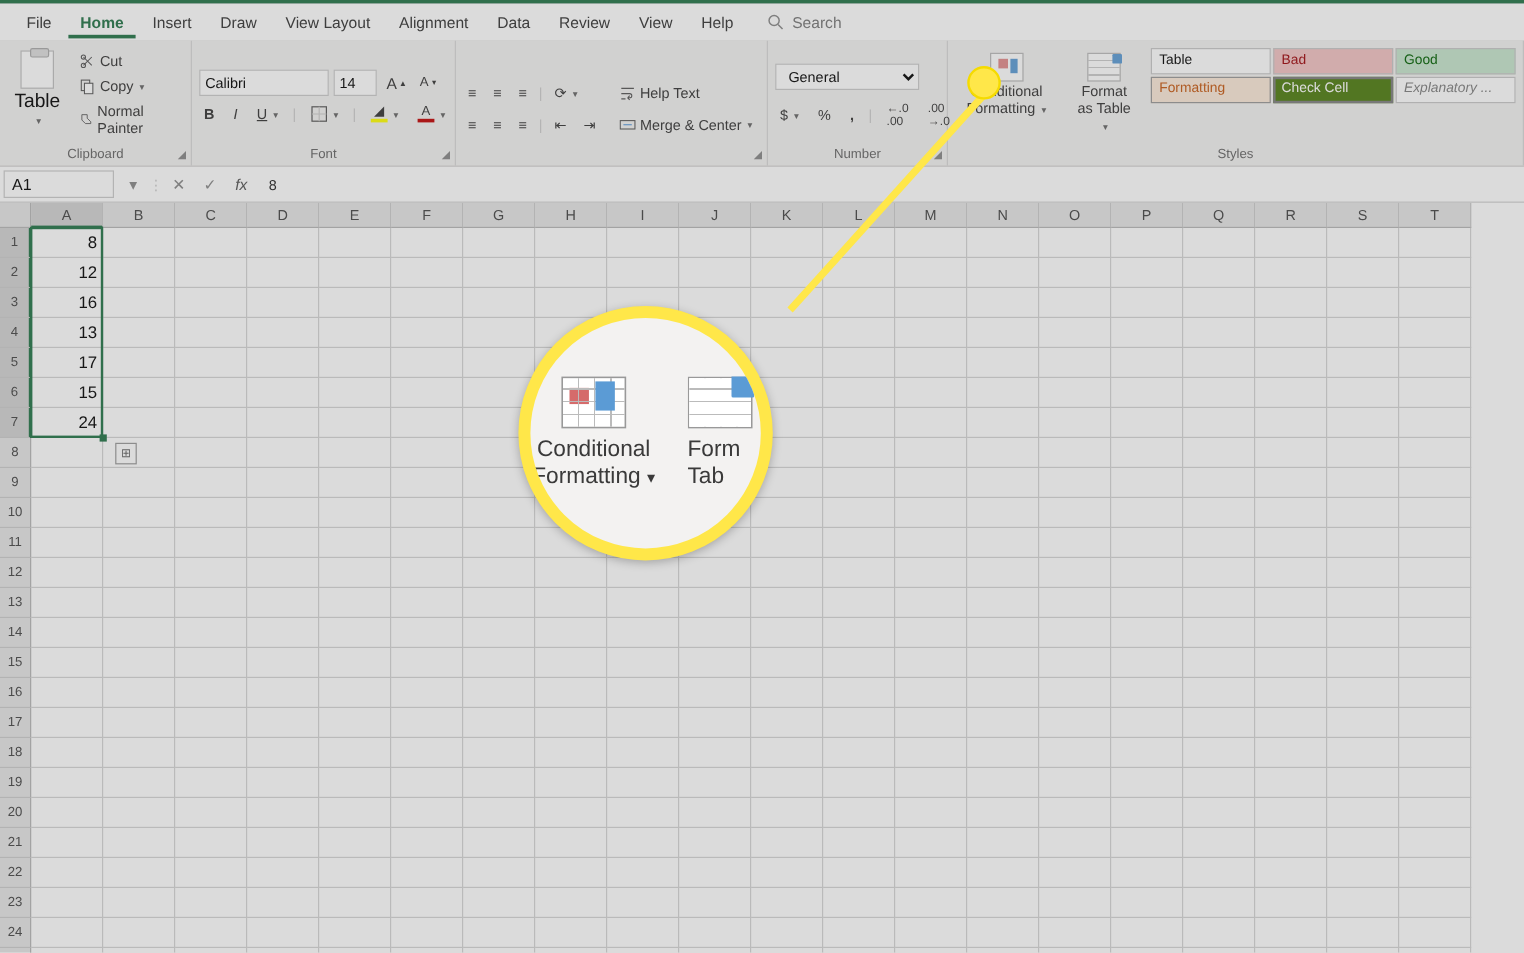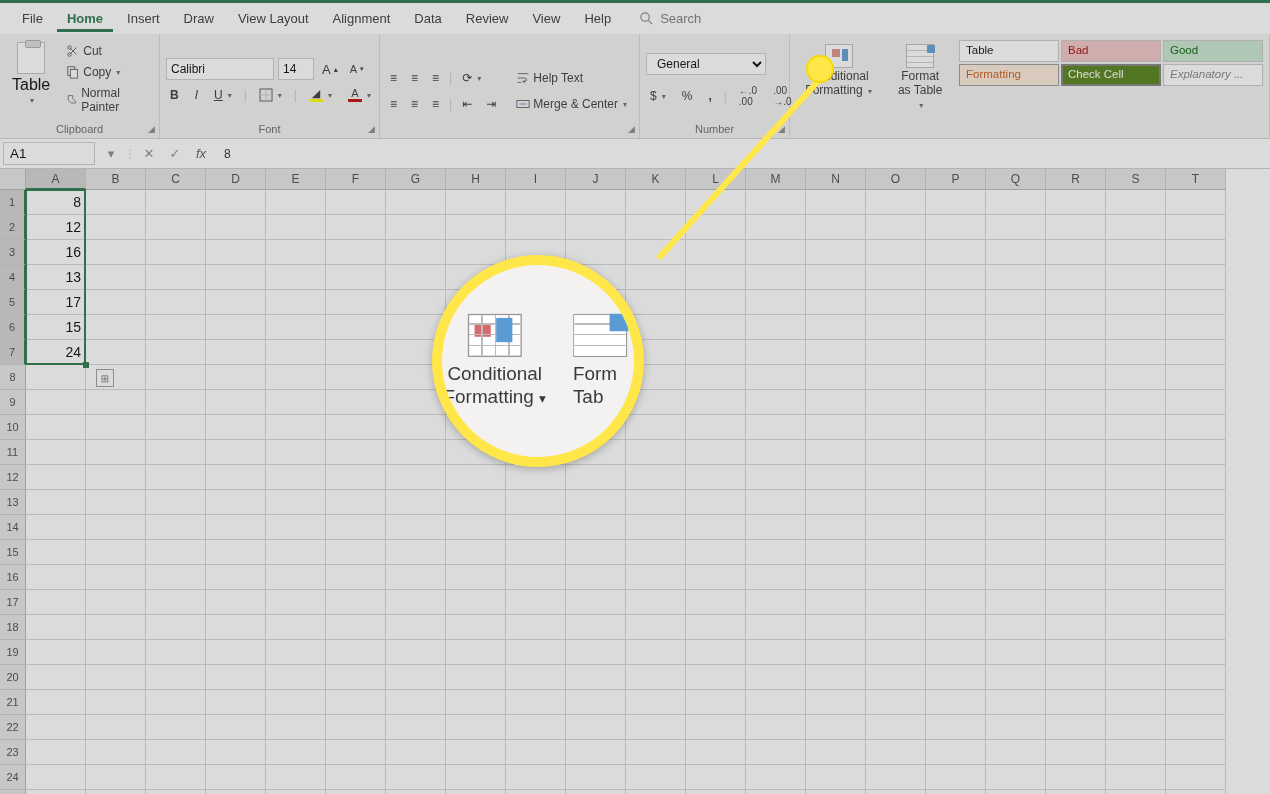--- a/index.html
+++ b/index.html
@@ -289,20 +289,21 @@
       </div>
       <div class="style-gallery">
         <div class="style-cell s-normal">Table</div>
         <div class="style-cell s-bad">Bad</div>
         <div class="style-cell s-good">Good</div>
         <div class="style-cell s-calc">Formatting</div>
         <div class="style-cell s-check">Check Cell</div>
         <div class="style-cell s-explan">Explanatory ...</div>
       </div>
     </div>
+    <div class="group-label">Styles</div>
   </div>
 </div>
 
 <div class="formula-bar">
   <input class="name-box" value="A1" style="">
   <span class="fb-btn">▾</span>
   <span style="color:#ccc">⋮</span>
   <span class="fb-btn">✕</span>
   <span class="fb-btn">✓</span>
   <span class="fb-btn fx">fx</span>

